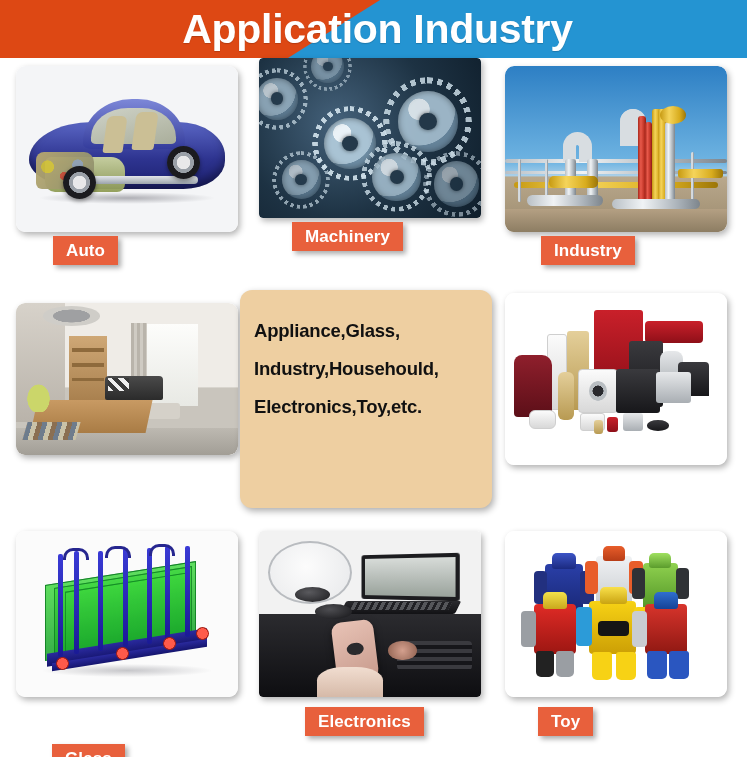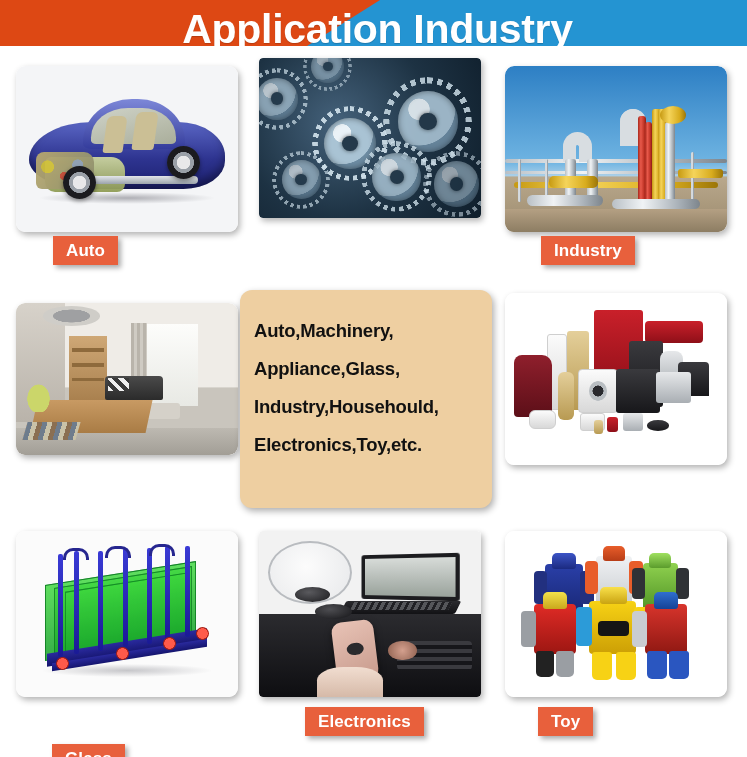--- a/index.html
+++ b/index.html
@@ -6,21 +6,21 @@
   html, body {
     width: 747px; height: 757px;
     background: #ffffff;
     font-family: "Liberation Sans", sans-serif;
     overflow: hidden;
   }
   .page { position: relative; width: 747px; height: 757px; background:#fff; }
 
   
   .header {
-    position: absolute; left: 0; top: 0; width: 747px; height: 46px;
+    position: absolute; left: 0; top: 0; width: 747px; height: 58px;
     overflow: hidden;
   }
   .header-bg-orange {
     position: absolute; inset: 0;
     background: #dd4814;
   }
   .header-bg-blue {
     position: absolute; inset: 0;
     background: #2494d2;
     clip-path: polygon(380px 0, 747px 0, 747px 58px, 288px 58px);
@@ -321,20 +321,21 @@
             </div>
           <div class="gear g5">
               <span class="hub"></span>
             </div>
           <div class="gear g6">
               <span class="hub"></span>
             </div>
         </div>
       </div>
     </div>
+    <div class="chip" style="left:292px; top:164px;">Machinery</div>
 
     <div class="photo" style="left:505px; top:8px; width:222px; height:166px;">
       <div class="photo-inner">
         <div class="art-plant">
           <div class="ground"></div>
 
           <div class="pipe" style="left:0; top:56%; width:100%; height:4px;"></div>
           <div class="pipe" style="left:0; top:63%; width:100%; height:3px;"></div>
           <div class="pipe pipe-y" style="left:4%; top:70%; width:92%; height:6px;"></div>
 
@@ -384,21 +385,20 @@
           <div class="rm-floor"></div>
           <div class="rm-rug"></div>
           <div class="rm-table"></div>
           <div class="rm-mat"></div>
           <div class="rm-plant"></div>
         </div>
       </div>
     </div>
 
     <div class="center-panel" style="left:240px; top:232px;">
-      <div class="line">Auto,Machinery,</div>
       <div class="line">Appliance,Glass,</div>
       <div class="line">Industry,Househould,</div>
       <div class="line">Electronics,Toy,etc.</div>
     </div>
 
     <div class="photo" style="left:505px; top:235px; width:222px; height:172px;">
       <div class="photo-inner">
         <div class="art-app">
 
           <div class="ap ap-red" style="left:40%; top:10%; width:22%; height:48%;"></div>

